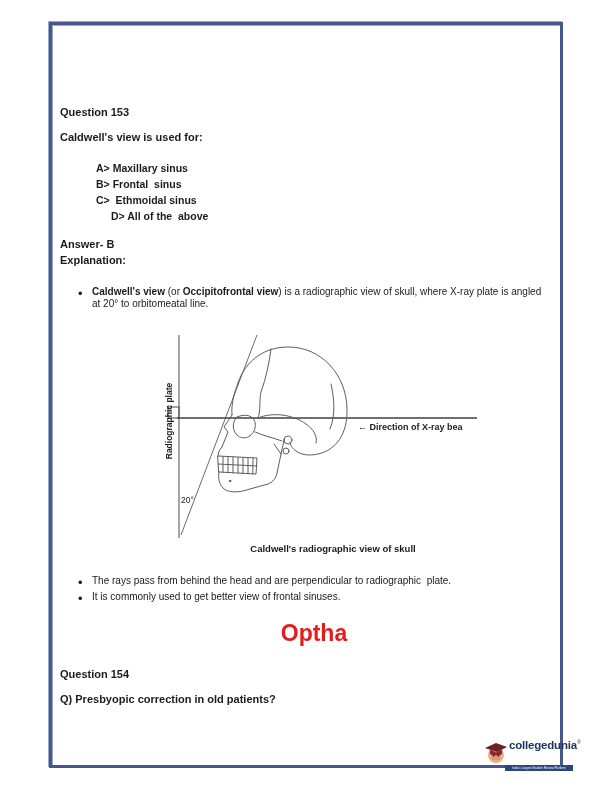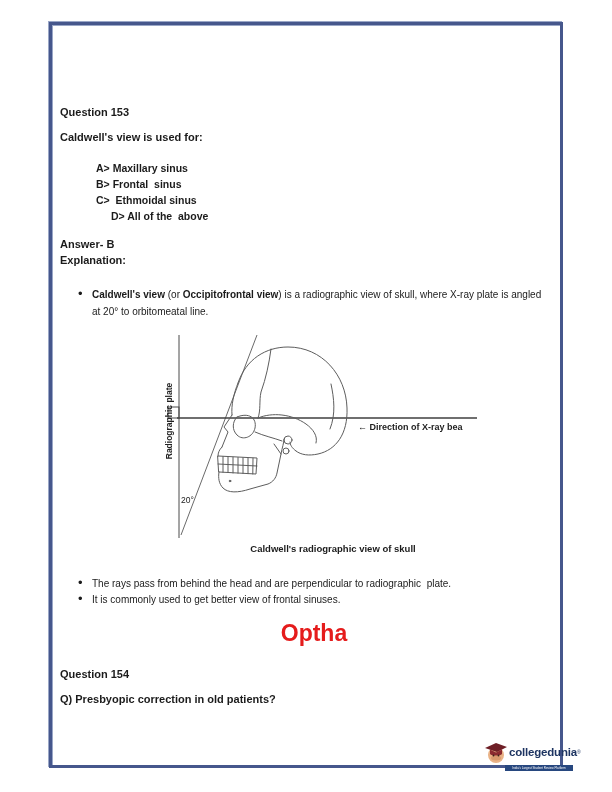--- a/index.html
+++ b/index.html
@@ -13,26 +13,26 @@
     box-shadow:-1px -1px 0 #9aa7c7, inset 1px 1px 0 #9aa7c7;
     background:transparent;
   }
   .abs{position:absolute;}
   .h-bold{font-weight:bold;font-size:11px;}
   .underlined{}
   .option{font-weight:bold;font-size:10.5px;white-space:pre-wrap;margin-left:36px;}
   .bullet-row{display:flex;align-items:flex-start;}
   .bullet-dot{width:14px;flex:0 0 14px;font-size:10px;line-height:16px;}
   .bullet-dot::before{content:"\2022";font-size:13px;}
-  .bullet-text{font-size:10px;line-height:17px;white-space:pre-wrap;}
+  .bullet-text{font-size:10px;line-height:12px;white-space:pre-wrap;}
   .bold-seg{font-weight:bold;}
   .caption{font-weight:bold;font-size:9.5px;text-align:center;}
   .section-red{font-weight:bold;font-size:23px;text-align:center;letter-spacing:0px;}
   .logo-wrap{display:flex;flex-direction:column;align-items:flex-start;z-index:5;}
-  .logo-row{display:flex;align-items:center;}
+  .logo-row{display:flex;}
   .logo-text{font-size:11.5px;font-weight:600;color:#1d3461;letter-spacing:-0.2px;}
   .logo-reg{font-size:5px;color:#1d3461;vertical-align:super;}
   .logo-tagline{
     background:#27477f;color:#ffffff;font-size:3px;line-height:6px;height:6px;
     padding:0 3px;margin-top:0px;margin-left:22px;min-width:62px;text-align:center;
     overflow:hidden;white-space:nowrap;
   }
   svg text{font-family:"Liberation Sans",sans-serif;fill:#222222;}
 </style>
 </head>

